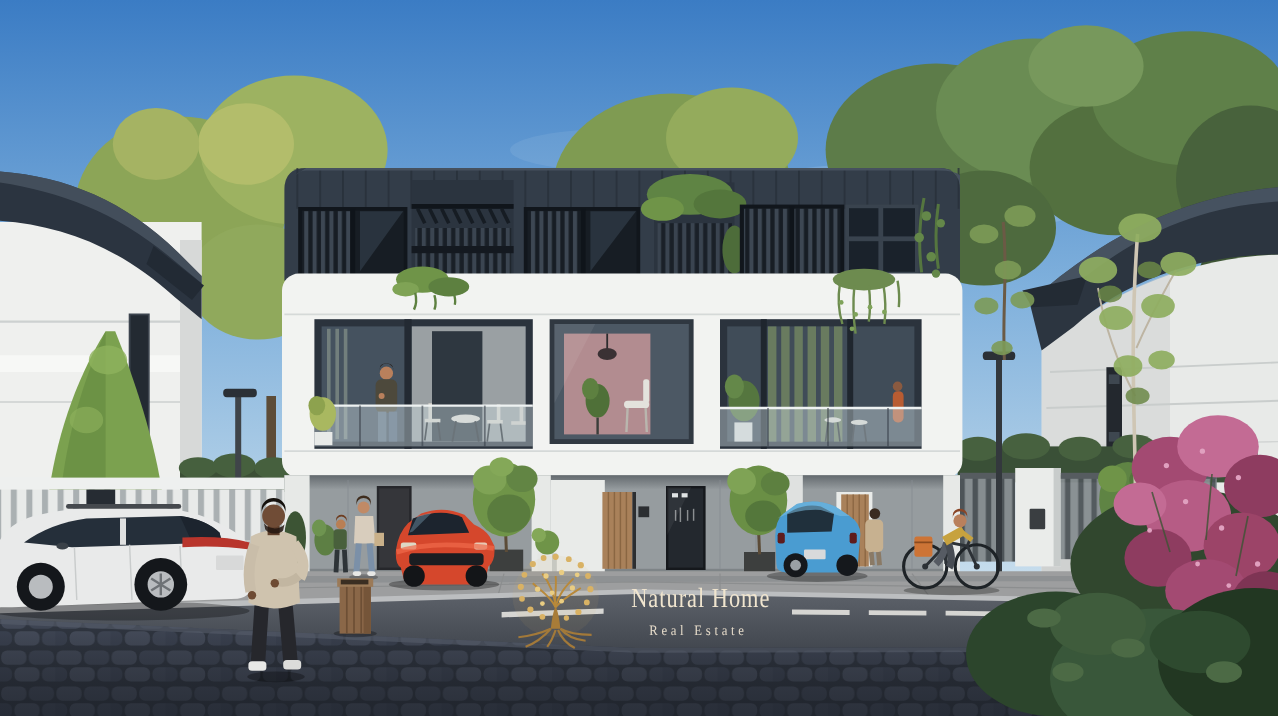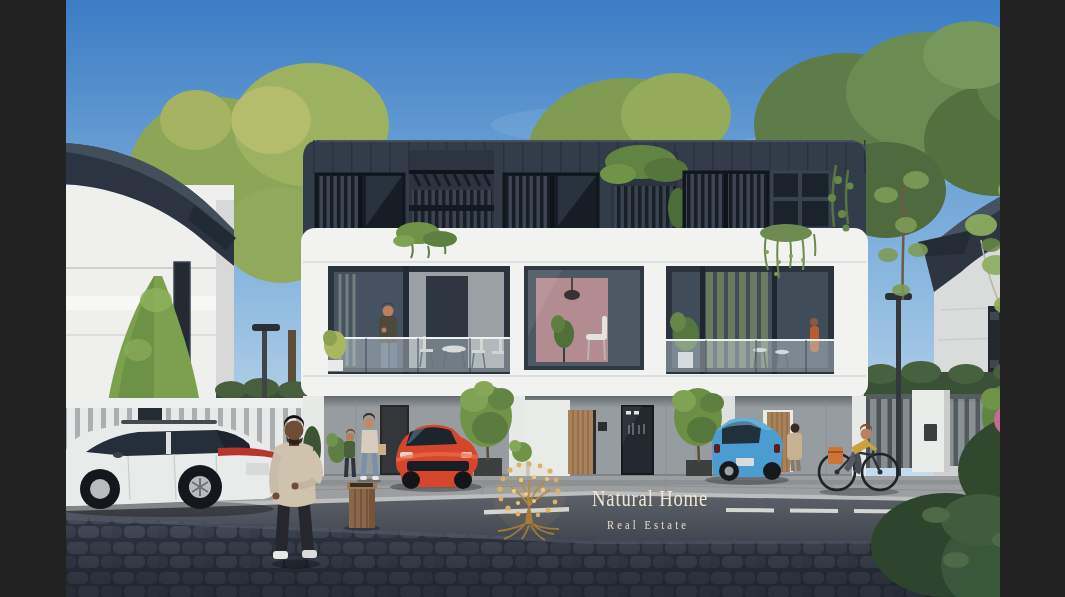--- a/index.html
+++ b/index.html
@@ -1,16 +1,16 @@
 <!DOCTYPE html>
 <html><head>
 <meta charset="utf-8">
 <style>
   html,body{margin:0;padding:0;background:#222;}
-  .stage{width:934px;height:597px;position:relative;overflow:hidden;margin:0 auto;}
+  .stage{width:1065px;height:597px;position:relative;overflow:hidden;margin:0 auto;}
   svg{display:block;}
   text{font-family:"Liberation Serif","DejaVu Serif",serif;}
 </style>
 </head>
 <body>
 
 <div class="stage">
 <svg width="1065" height="597" viewBox="0 0 1065 597" xmlns="http://www.w3.org/2000/svg">
 <defs>
   <linearGradient id="skyGrad" x1="0" y1="0" x2="0" y2="1">

